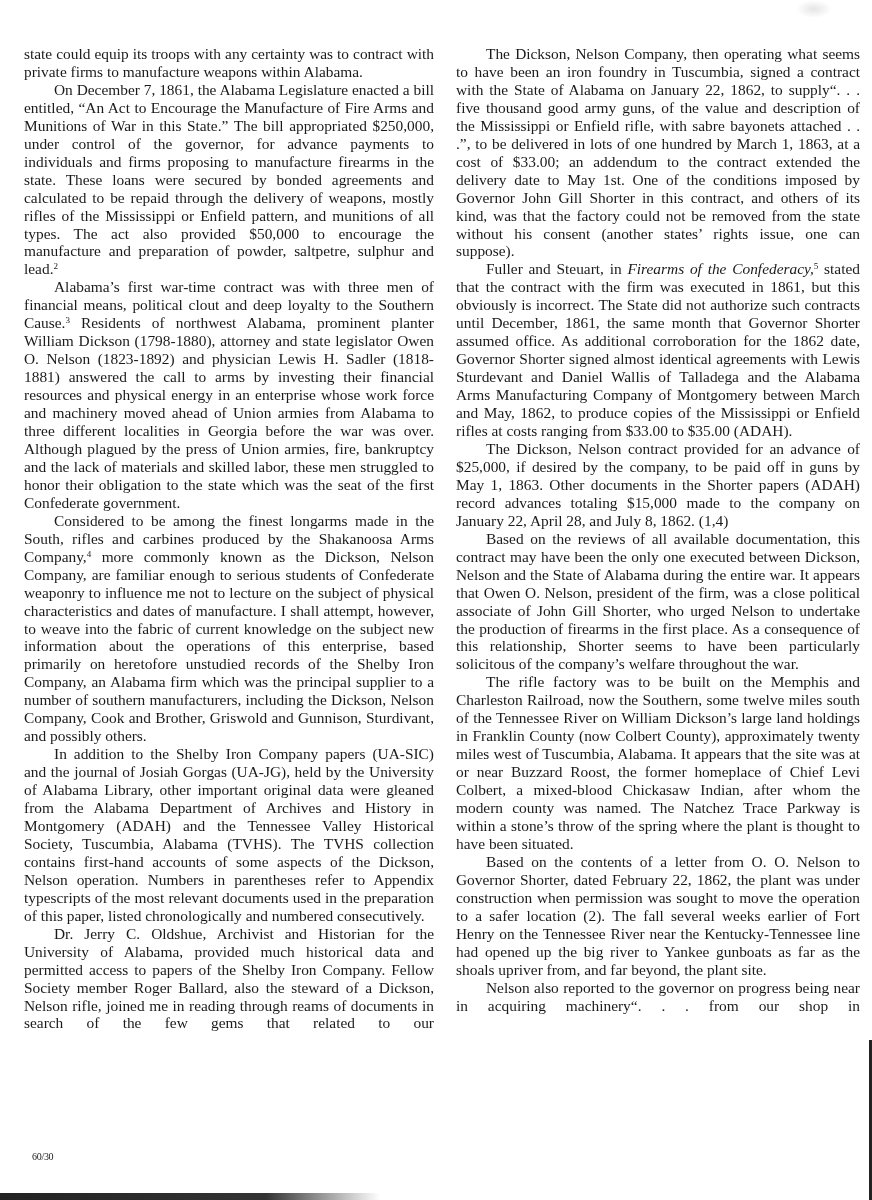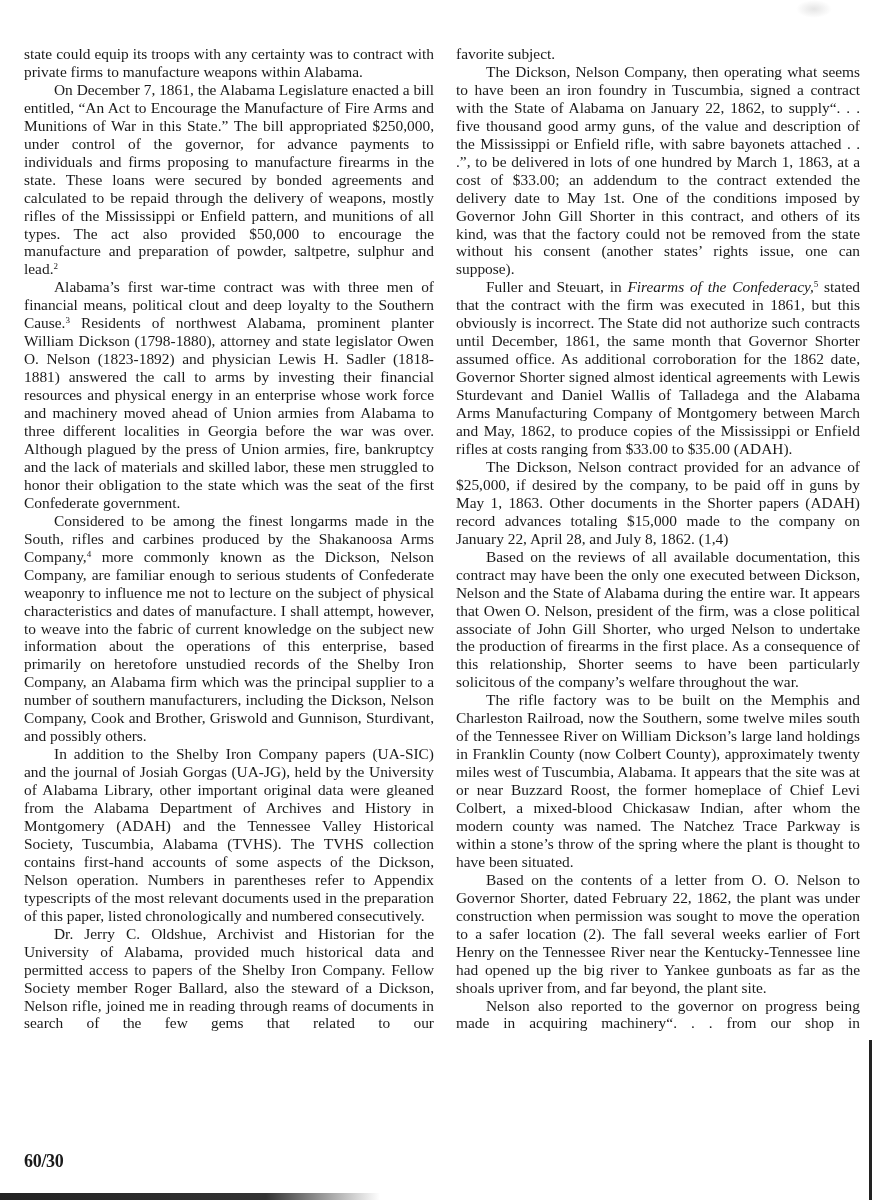--- a/index.html
+++ b/index.html
@@ -38,24 +38,24 @@
     .column p.cont { text-indent: 0; }
     .column p.last-justify { text-align-last: justify; }
     sup {
       font-size: 9px;
       line-height: 0;
       vertical-align: 5px;
     }
     em { }
     .folio {
       position: absolute;
-      left: 24px;
+      left: 32px;
       top: 1151px;
-      font-size: 18px;
-      font-weight: bold;
+      font-size: 10px;
+      font-weight: normal;
       letter-spacing: -0.3px;
     }
     .bottom-edge {
       position: absolute;
       left: 0;
       top: 1193px;
       width: 380px;
       height: 7px;
       background: linear-gradient(to right, #222 0%, #333 70%, rgba(60,60,60,0) 100%);
     }
@@ -87,27 +87,26 @@
   <div class="column col-left">
     <p class="cont">state could equip its troops with any certainty was to con­tract with private firms to manufacture weapons within Alabama.</p>
     <p><span>On December 7, 1861, the Alabama Legislature enacted a bill entitled, “An Act to Encourage the Manufacture of Fire Arms and Munitions of War in this State.” The bill ap­propriated $250,000, under control of the governor, for ad­vance payments to individuals and firms proposing to manufacture firearms in the state. These loans were secured by bonded agreements and calculated to be repaid through the delivery of weapons, mostly rifles of the Mississippi or Enfield pattern, and munitions of all types. The act also pro­vided $50,000 to encourage the manufacture and prepara­tion of powder, saltpetre, sulphur and lead.</span><sup>2</sup></p>
     <p><span>Alabama’s first war-time contract was with three men of financial means, political clout and deep loyalty to the Southern Cause.</span><sup>3</sup><span> Residents of northwest Alabama, promi­nent planter William Dickson (1798-1880), attorney and state legislator Owen O. Nelson (1823-1892) and physician Lewis H. Sadler (1818-1881) answered the call to arms by investing their financial resources and physical energy in an enterprise whose work force and machinery moved ahead of Union armies from Alabama to three different localities in Georgia before the war was over. Although plagued by the press of Union armies, fire, bankruptcy and the lack of materials and skilled labor, these men struggled to honor their obligation to the state which was the seat of the first Confederate government.</span></p>
     <p><span>Considered to be among the finest longarms made in the South, rifles and carbines produced by the Shakanoosa Arms Company,</span><sup>4</sup><span> more commonly known as the Dickson, Nelson Company, are familiar enough to serious students of Confederate weaponry to influence me not to lecture on the subject of physical characteristics and dates of manufacture. I shall attempt, however, to weave into the fabric of current knowledge on the subject new information about the opera­tions of this enterprise, based primarily on heretofore unstudied records of the Shelby Iron Company, an Alabama firm which was the principal supplier to a number of southern manufacturers, including the Dickson, Nelson Company, Cook and Brother, Griswold and Gunnison, Stur­divant, and possibly others.</span></p>
     <p>In addition to the Shelby Iron Company papers (UA-SIC) and the journal of Josiah Gorgas (UA-JG), held by the Univer­sity of Alabama Library, other important original data were gleaned from the Alabama Department of Archives and History in Montgomery (ADAH) and the Tennessee Valley Historical Society, Tuscumbia, Alabama (TVHS). The TVHS collection contains first-hand accounts of some aspects of the Dickson, Nelson operation. Numbers in parentheses refer to Appendix typescripts of the most relevant documents used in the preparation of this paper, listed chronologically and numbered consecutively.</p>
     <p class="last-justify">Dr. Jerry C. Oldshue, Archivist and Historian for the University of Alabama, provided much historical data and permitted access to papers of the Shelby Iron Company. Fellow Society member Roger Ballard, also the steward of a Dickson, Nelson rifle, joined me in reading through reams of documents in search of the few gems that related to our</p>
   </div>
 
   <div class="column col-right">
-    <p class="cont">favorite subject.</p>
     <p>The Dickson, Nelson Company, then operating what seems to have been an iron foundry in Tuscumbia, signed a contract with the State of Alabama on January 22, 1862, to supply“. . . five thousand good army guns, of the value and description of the Mississippi or Enfield rifle, with sabre bayonets attached . . .”, to be delivered in lots of one hun­dred by March 1, 1863, at a cost of $33.00; an addendum to the contract extended the delivery date to May 1st. One of the conditions imposed by Governor John Gill Shorter in this contract, and others of its kind, was that the factory could not be removed from the state without his consent (another states’ rights issue, one can suppose).</p>
     <p><span>Fuller and Steuart, in </span><em>Firearms of the Confederacy,</em><sup>5</sup><span> stated that the contract with the firm was executed in 1861, but this obviously is incorrect. The State did not authorize such contracts until December, 1861, the same month that Governor Shorter assumed office. As additional corrobora­tion for the 1862 date, Governor Shorter signed almost iden­tical agreements with Lewis Sturdevant and Daniel Wallis of Talladega and the Alabama Arms Manufacturing Company of Montgomery between March and May, 1862, to produce copies of the Mississippi or Enfield rifles at costs ranging from $33.00 to $35.00 (ADAH).</span></p>
     <p>The Dickson, Nelson contract provided for an advance of $25,000, if desired by the company, to be paid off in guns by May 1, 1863. Other documents in the Shorter papers (ADAH) record advances totaling $15,000 made to the com­pany on January 22, April 28, and July 8, 1862. (1,4)</p>
     <p>Based on the reviews of all available documentation, this contract may have been the only one executed between Dickson, Nelson and the State of Alabama during the entire war. It appears that Owen O. Nelson, president of the firm, was a close political associate of John Gill Shorter, who urg­ed Nelson to undertake the production of firearms in the first place. As a consequence of this relationship, Shorter seems to have been particularly solicitous of the company’s welfare throughout the war.</p>
     <p>The rifle factory was to be built on the Memphis and Charleston Railroad, now the Southern, some twelve miles south of the Tennessee River on William Dickson’s large land holdings in Franklin County (now Colbert County), approx­imately twenty miles west of Tuscumbia, Alabama. It appears that the site was at or near Buzzard Roost, the former homeplace of Chief Levi Colbert, a mixed-blood Chickasaw Indian, after whom the modern county was named. The Nat­chez Trace Parkway is within a stone’s throw of the spring where the plant is thought to have been situated.</p>
     <p>Based on the contents of a letter from O. O. Nelson to Governor Shorter, dated February 22, 1862, the plant was under construction when permission was sought to move the operation to a safer location (2). The fall several weeks earlier of Fort Henry on the Tennessee River near the Kentucky-Tennessee line had opened up the big river to Yankee gunboats as far as the shoals upriver from, and far beyond, the plant site.</p>
-    <p class="last-justify">Nelson also reported to the governor on progress being made in acquiring machinery“. . . from our shop in</p>
+    <p class="last-justify">Nelson also reported to the governor on progress being near in acquiring machinery“. . . from our shop in</p>
   </div>
 
   <div class="folio">60/30</div>
 
   <div class="bottom-edge"></div>
   <div class="right-edge"></div>
 </div>
 
 </body></html>

